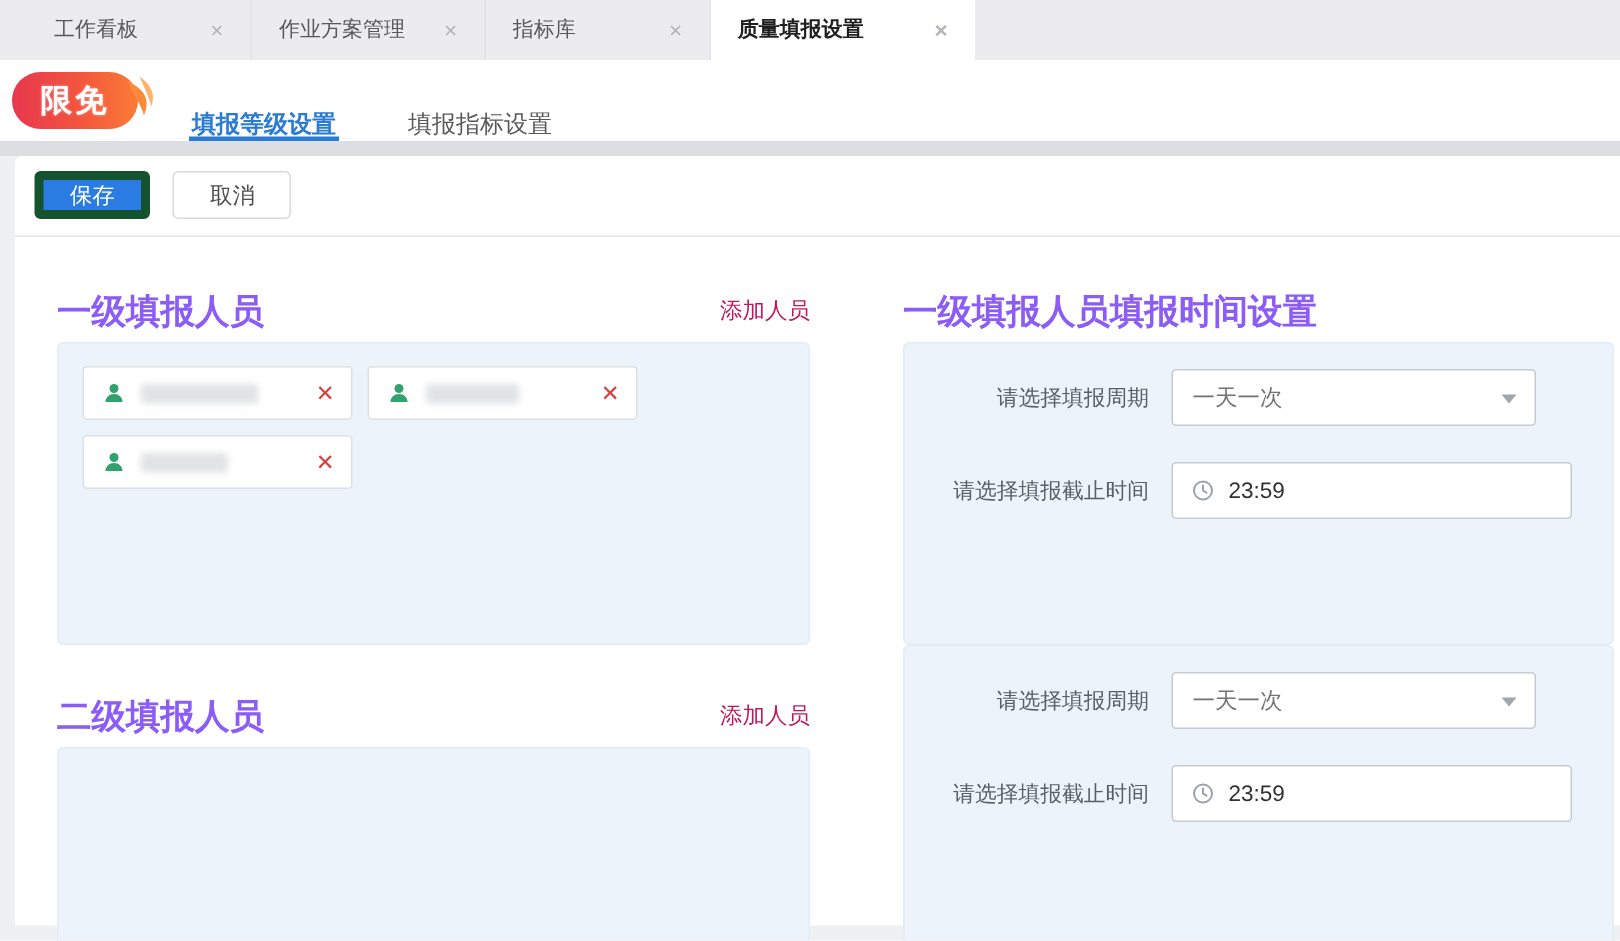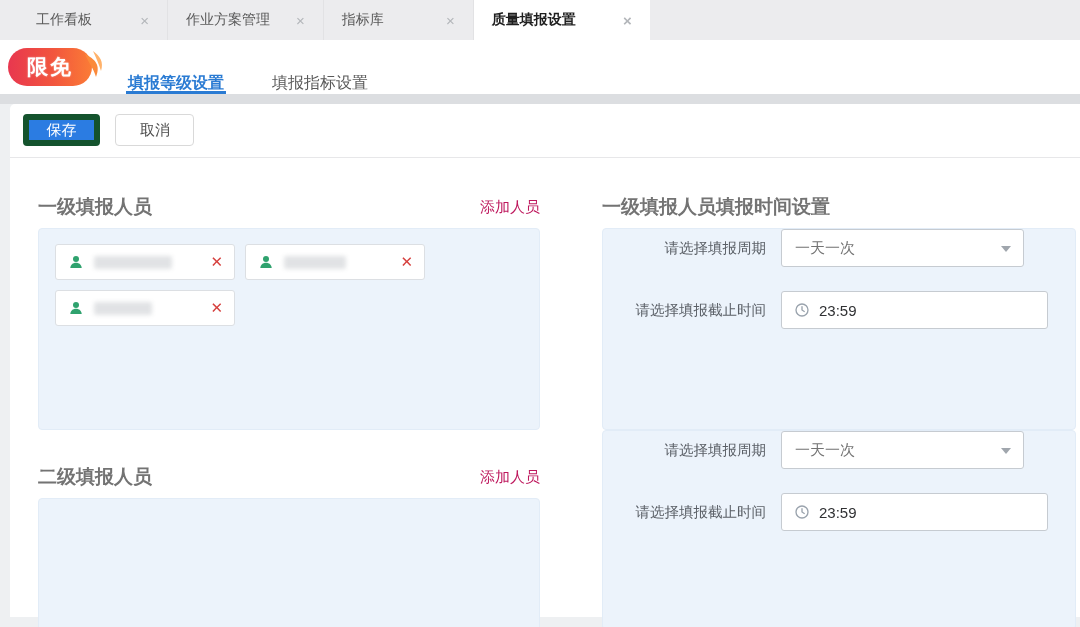--- a/index.html
+++ b/index.html
@@ -35,34 +35,34 @@
          font-size:15px; cursor:pointer; vertical-align:middle; }
   .btn-primary { width:77px; background:#2b7ce2; color:#ffffff; border:6px solid #14532d; }
   .btn-default { width:79px; background:#ffffff; color:#4d4d4d; border:1px solid #d9d9d9; margin-left:11px; }
 
   
   .content { padding:36px 0 0 28px; display:flex; gap:62px; }
   .col-left  { width:502px; flex:0 0 502px; }
   .col-right { width:474px; flex:0 0 474px; }
 
   .section-head { display:flex; justify-content:space-between; align-items:center; height:26px; margin-bottom:8px; }
-  .section-title { font-size:19px; font-weight:bold; color:#737373; }
+  .section-title { font-size:23px; font-weight:bold; color:#8b5cf6; }
   .add-link { font-size:15px; color:#be185d; cursor:pointer; }
 
   .panel { background:#ecf3fb; border:1px solid #e2ecf7; border-radius:4px; }
   .people-panel { height:202px; padding:15px 16px; display:flex; flex-wrap:wrap; gap:10px; align-content:flex-start; }
   .people-panel.short { height:200px; }
 
   .member-tag { display:flex; align-items:center; width:180px; height:36px; background:#ffffff;
                 border:1px solid #dcdfe3; border-radius:3px; padding:0 11px 0 12px; }
   .user-ico { display:flex; align-items:center; margin-right:10px; }
   .redacted { height:13px; background:#c9ccd0; opacity:.55; filter:blur(2px); border-radius:2px; }
   .tag-close { margin-left:auto; color:#d6403e; font-size:15px; font-weight:bold; cursor:pointer; }
 
-  .time-panel { height:202px; }
+  .time-panel { height:202px; padding-top:17px; }
   .time-panel.tall { height:200px; }
   .form-row { display:flex; align-items:center; margin-bottom:24px; }
   .form-label { width:163px; text-align:right; margin-right:15px; color:#5a5f66; font-size:14.5px; white-space:nowrap; }
   .select-box { position:relative; width:243px; height:38px; background:#ffffff; border:1px solid #c6cbd1;
                 border-radius:3px; display:flex; align-items:center; padding:0 30px 0 13px; font-size:15px;
                 color:#737373; cursor:pointer; }
   .caret { position:absolute; right:12px; top:16px; width:0; height:0;
            border-left:5px solid transparent; border-right:5px solid transparent; border-top:6px solid #a0a6ad; }
   .time-box { width:267px; height:38px; background:#ffffff; border:1px solid #c6cbd1; border-radius:3px;
               display:flex; align-items:center; padding:0 12px; gap:9px; font-size:15px; color:#303133; cursor:pointer; }

